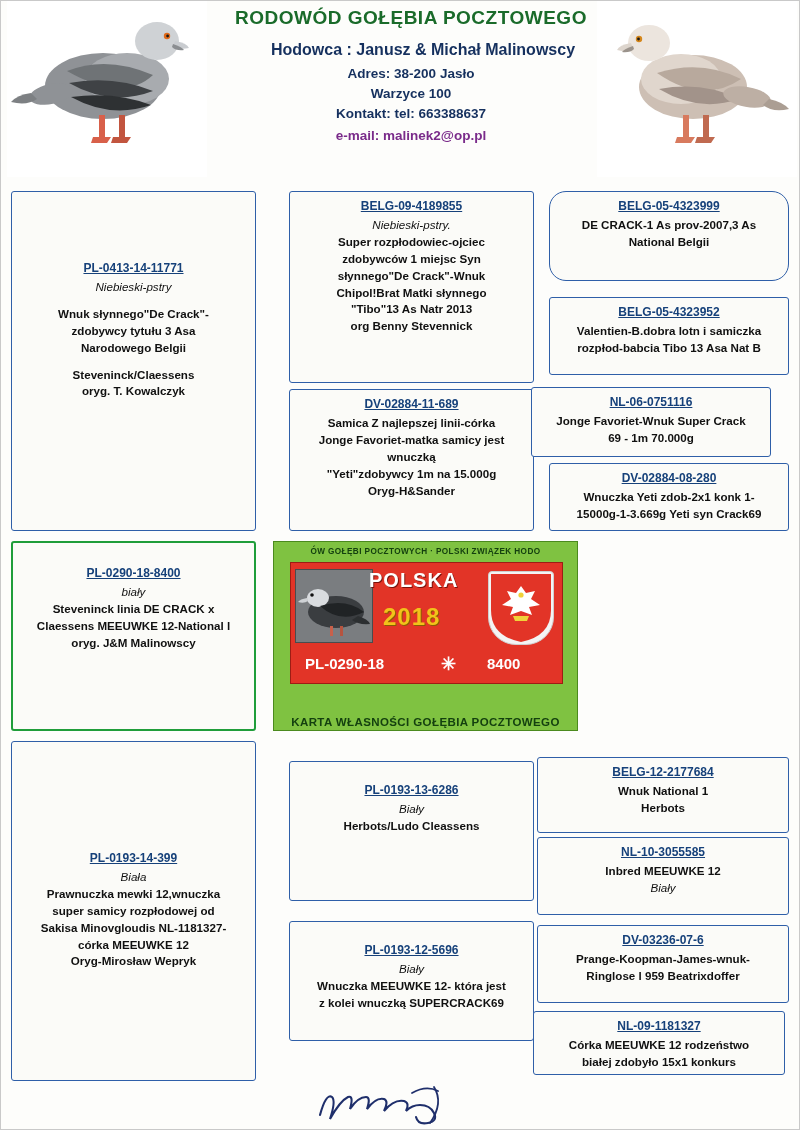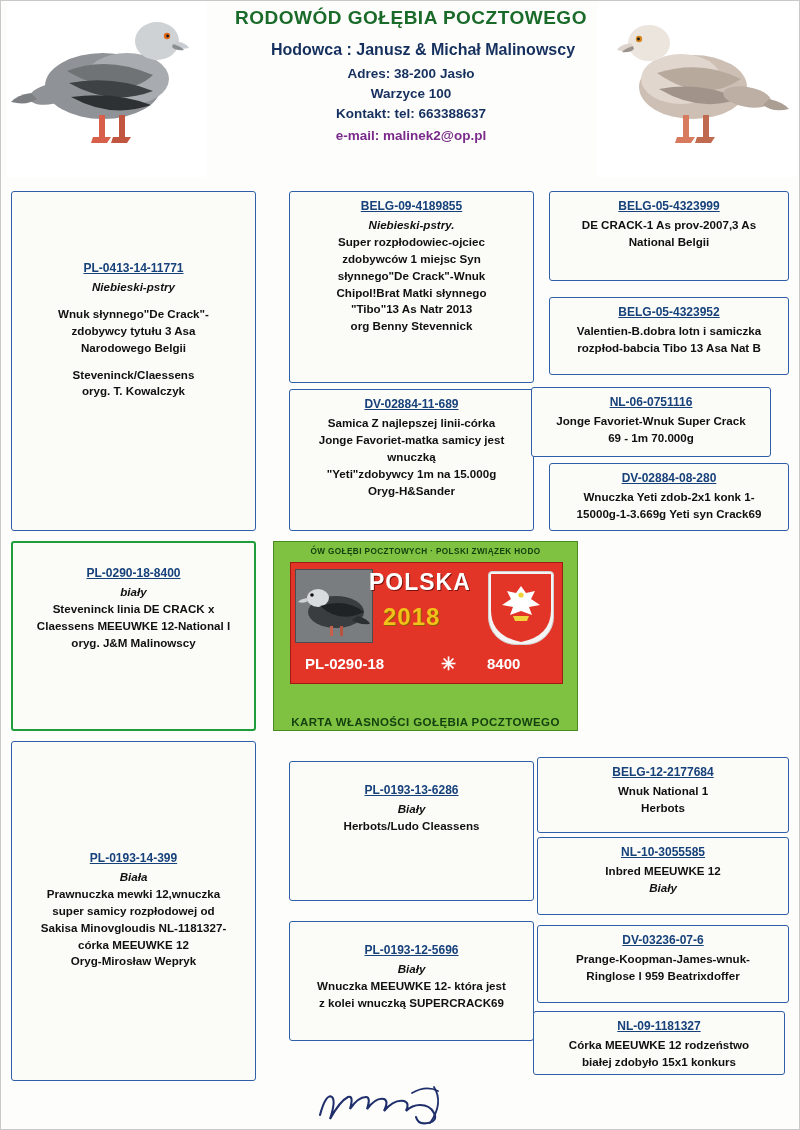--- a/index.html
+++ b/index.html
@@ -105,21 +105,21 @@
   .ring {
     color: #16417a;
     text-decoration: underline;
     font-weight: bold;
     font-size: 12px;
     display: block;
     margin-bottom: 2px;
   }
   .italic {
     font-style: italic;
-    font-weight: bold;
+    font-weight: normal;
     display: block;
   }
   .gap { display: block; height: 10px; }
   .txt { display: block; }
 
   
   .card {
     position: absolute;
     left: 272px;
     top: 540px;
@@ -152,21 +152,21 @@
     height: 122px;
     background: #e23427;
     border: 1px solid #9d1d14;
     box-sizing: border-box;
     overflow: hidden;
   }
   .polska {
     position: absolute;
     left: 78px;
     top: 6px;
-    font-size: 23px;
+    font-size: 20px;
     font-weight: bold;
     color: #ffffff;
     letter-spacing: 1px;
     text-shadow: 1px 1px 0 #7a120c;
   }
   .year {
     position: absolute;
     left: 92px;
     top: 40px;
     font-size: 24px;
@@ -326,21 +326,21 @@
 
   <div class="box" style="left:288px; top:388px; width:245px; height:142px;">
     <span class="ring">DV-02884-11-689</span>
     <span class="txt">Samica Z najlepszej linii-córka</span>
     <span class="txt">Jonge Favoriet-matka samicy jest</span>
     <span class="txt">wnuczką</span>
     <span class="txt">"Yeti"zdobywcy 1m na 15.000g</span>
     <span class="txt">Oryg-H&amp;Sander</span>
   </div>
 
-  <div class="box" style="left:548px; top:190px; width:240px; height:90px;">
+  <div class="box" style="left:548px; top:190px; width:240px; height:90px;border-radius:17px;">
     <span class="ring">BELG-05-4323999</span>
     <span class="txt">DE CRACK-1 As prov-2007,3 As</span>
     <span class="txt">National Belgii</span>
   </div>
 
   <div class="box" style="left:548px; top:296px; width:240px; height:78px;">
     <span class="ring">BELG-05-4323952</span>
     <span class="txt">Valentien-B.dobra lotn i samiczka</span>
     <span class="txt">rozpłod-babcia Tibo 13 Asa Nat B</span>
   </div>

